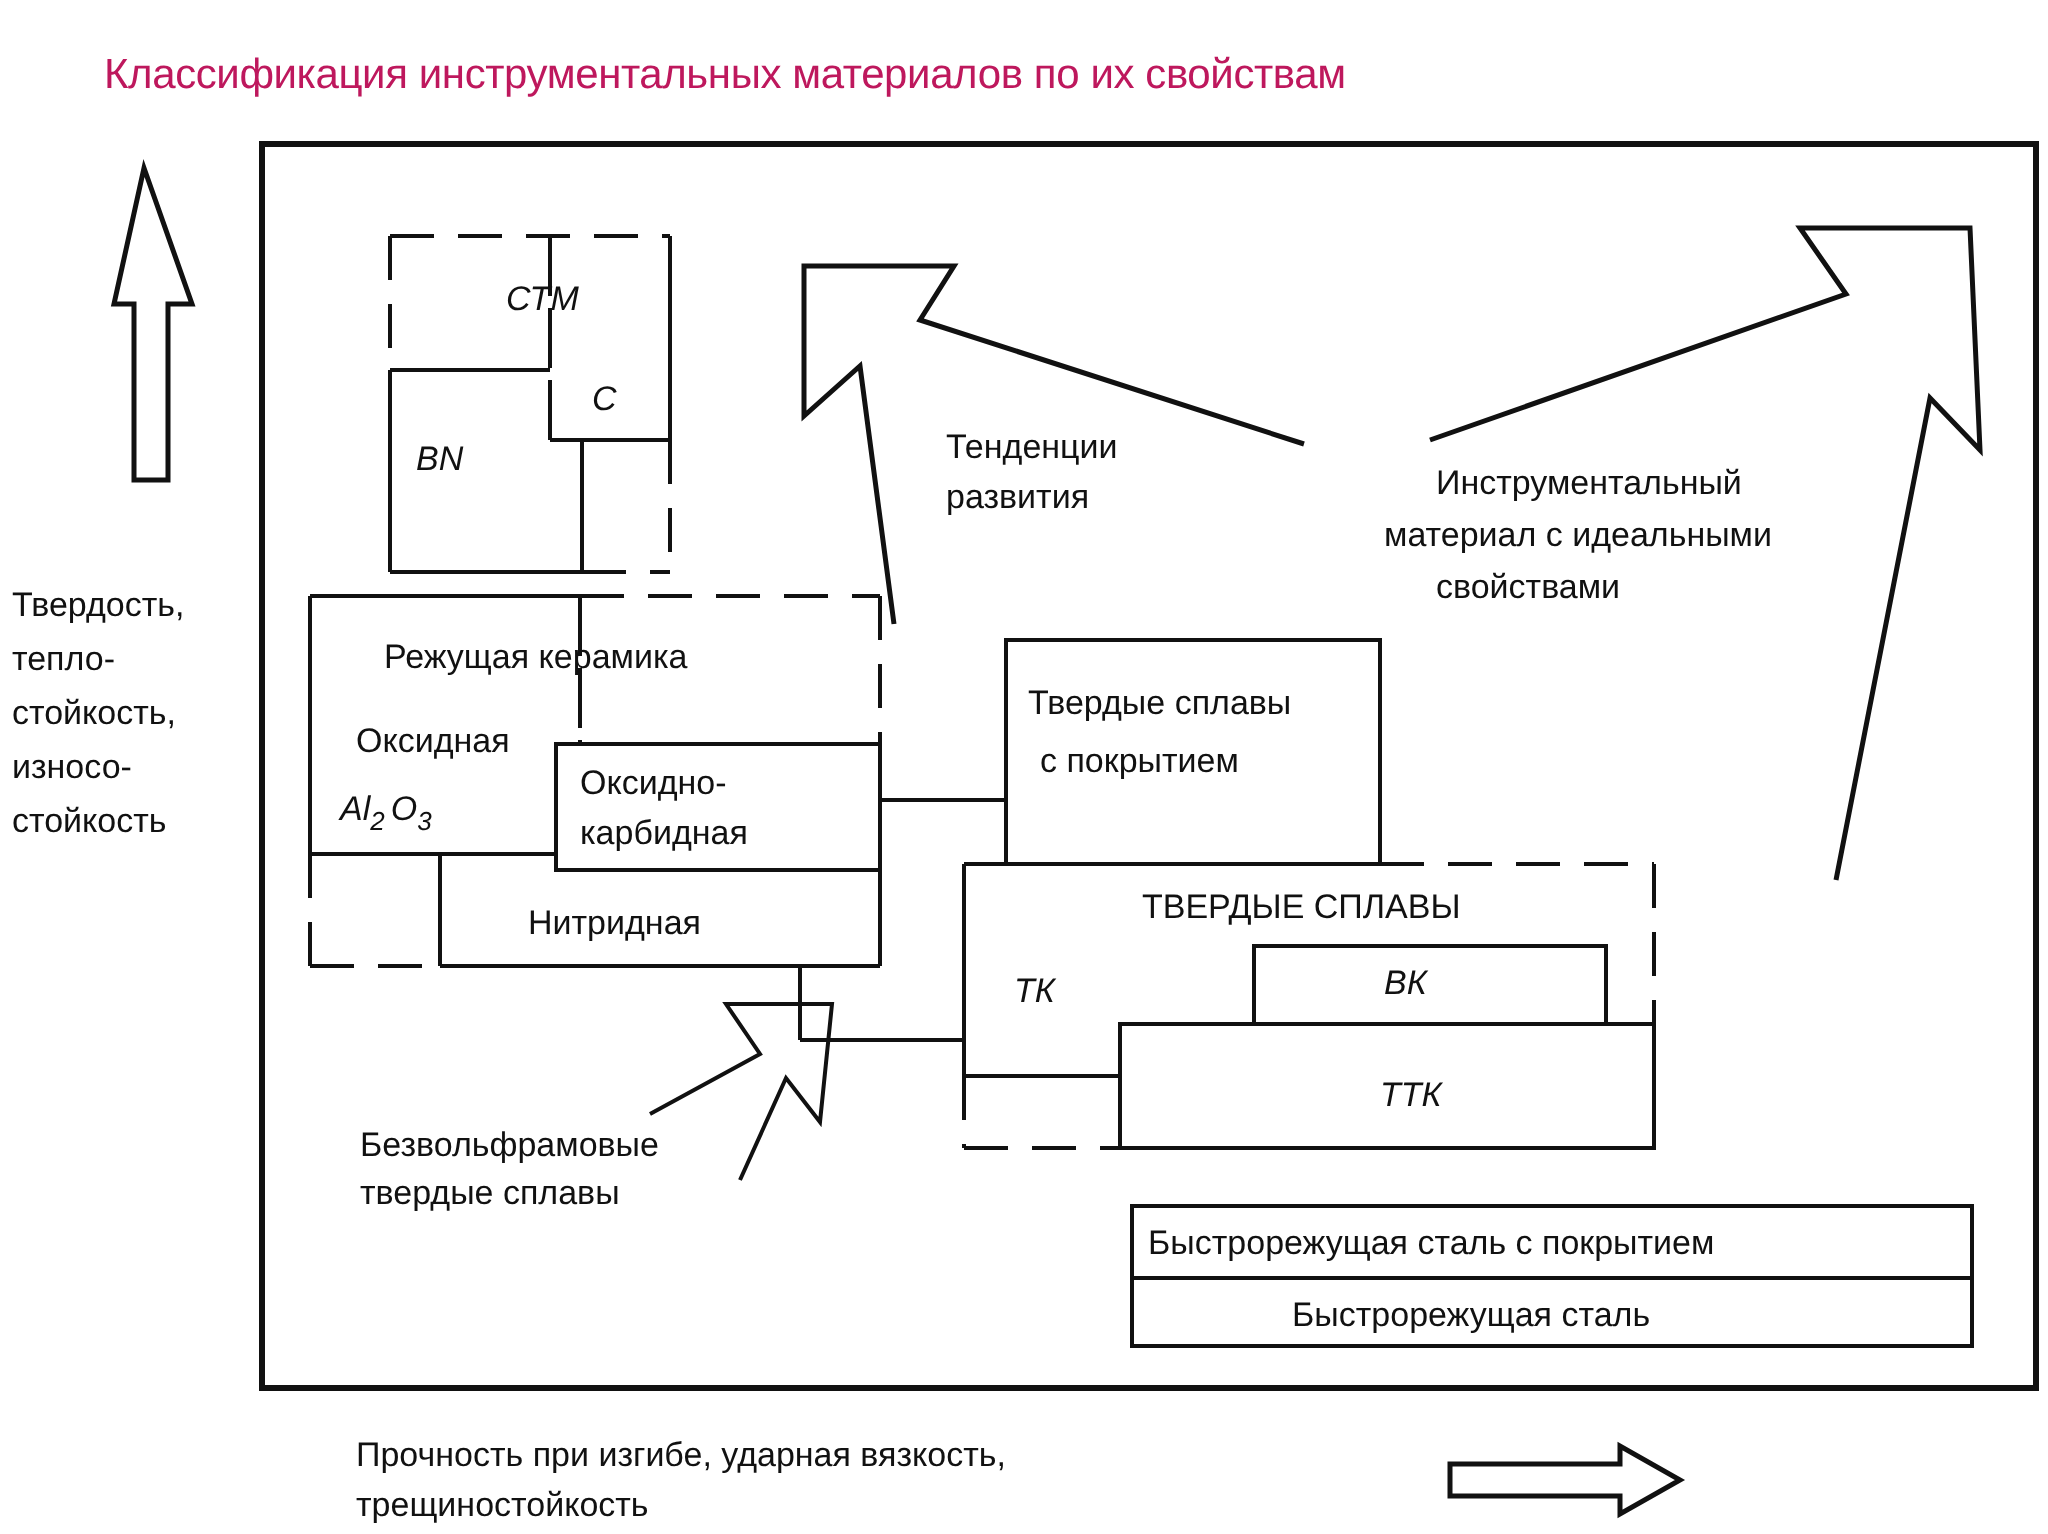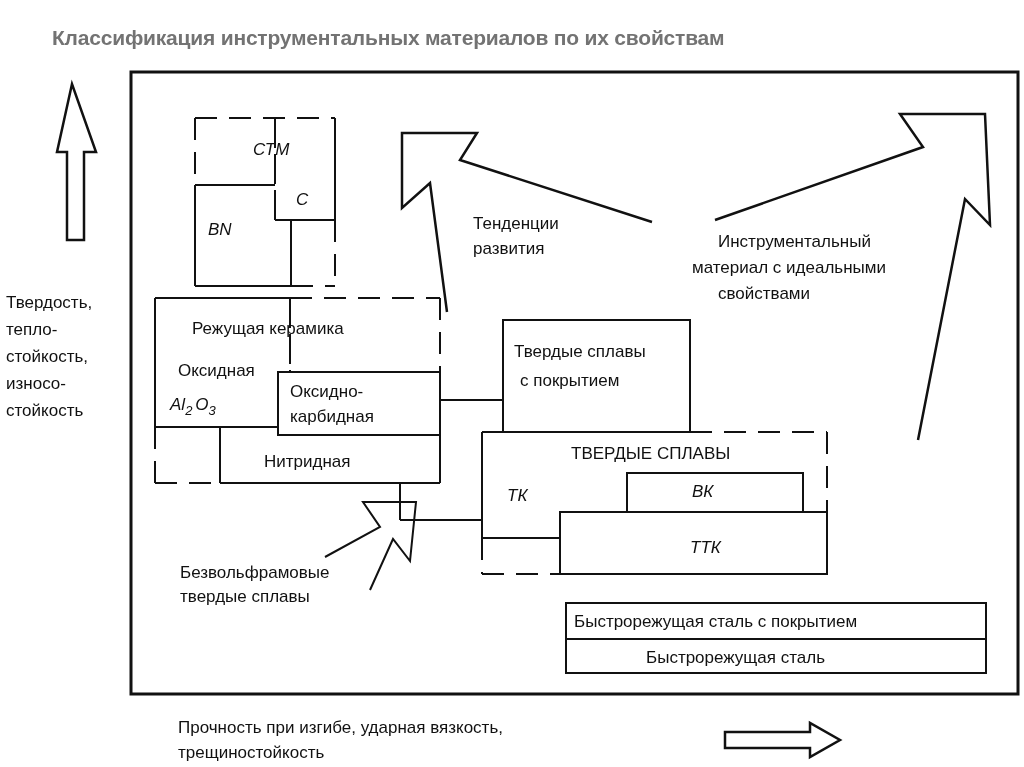--- a/index.html
+++ b/index.html
@@ -1,17 +1,17 @@
 <!DOCTYPE html>
 <html><head>
 <meta charset="utf-8">
 <style>
   html, body { margin:0; padding:0; background:#ffffff; }
   body { width:1024px; height:767px; position:relative; overflow:hidden; font-family:"Liberation Sans", sans-serif; color:#111; }
-  .title { position:absolute; left:52px; top:26px; font-size:21px; font-weight:bold; font-family:"Liberation Sans", sans-serif; letter-spacing:-0.2px; color:#737373; }
+  .title { position:absolute; left:52px; top:26px; font-size:21px; font-weight:normal; font-family:"Liberation Sans", sans-serif; letter-spacing:-0.2px; color:#be185d; }
   svg { position:absolute; left:0; top:0; }
   .lbl { font-family:"Liberation Sans", sans-serif; font-size:17px; fill:#111; }
   .it { font-style:italic; }
   .ln { stroke:#111; stroke-width:2; fill:none; }
   .dash { stroke:#111; stroke-width:2; fill:none; stroke-dasharray:22 12; }
   .frame { stroke:#111; stroke-width:3; fill:none; }
   .arr { stroke:#111; stroke-width:2.5; fill:#fff; stroke-linejoin:miter; }
 </style>
 </head>
 <body>

